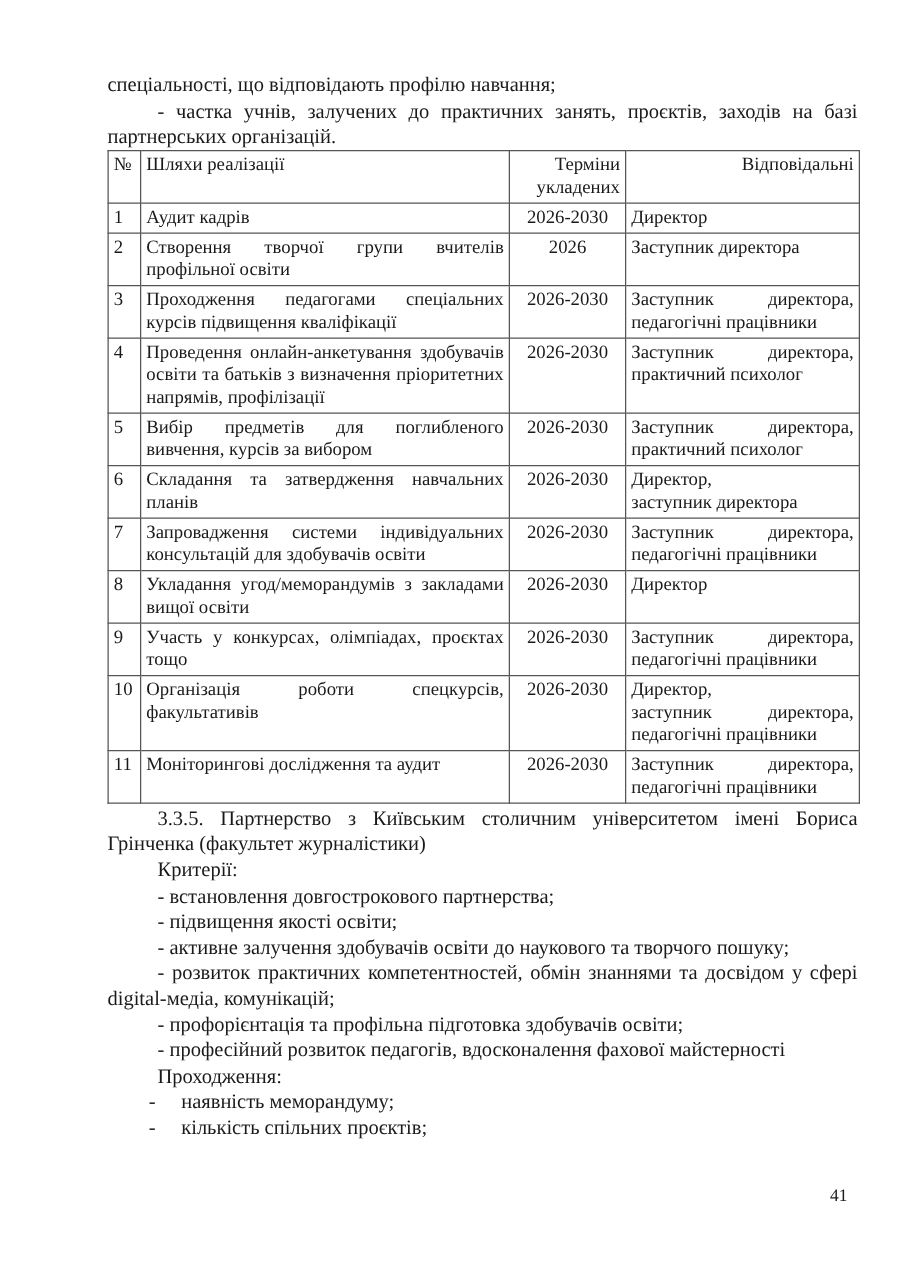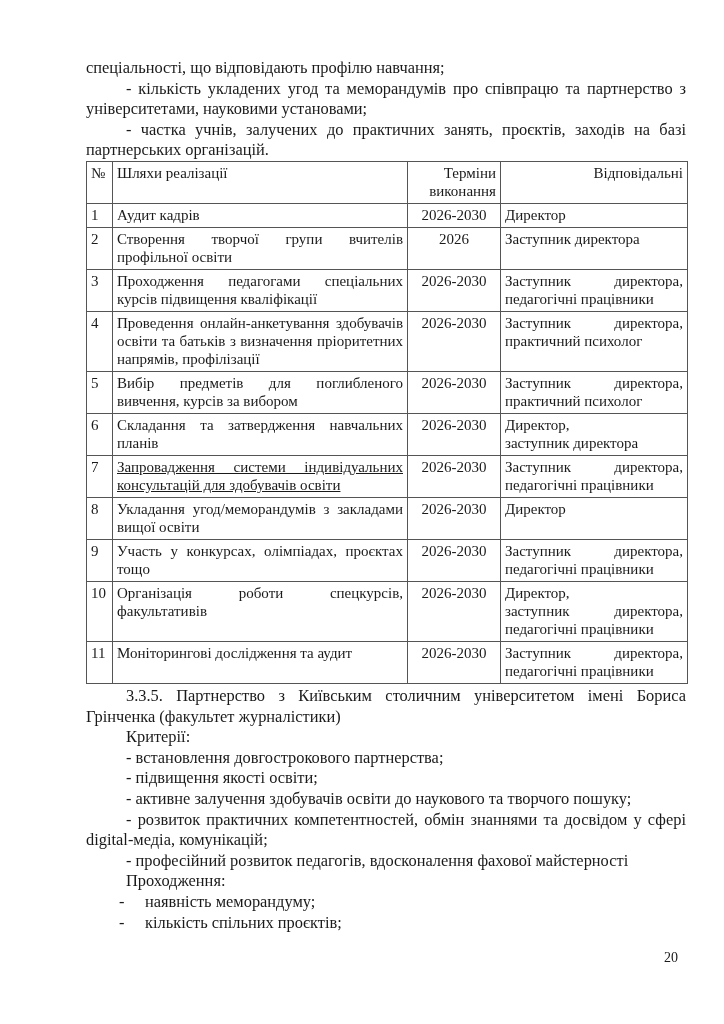--- a/index.html
+++ b/index.html
@@ -85,37 +85,36 @@
       top: 950px;
       font-family: "Liberation Serif", "DejaVu Serif", serif;
       font-size: 14px;
     }
   </style>
 </head>
 <body>
 
 <div class="page">
   <p class="p">спеціальності, що відповідають профілю навчання;</p>
-  <p class="p indent last-left">- кількість укладених угод та меморандумів про співпрацю та партнерство з університетами, науковими установами;</p>
   <p class="p indent last-left">- частка учнів, залучених до практичних занять, проєктів, заходів на базі партнерських організацій.</p>
 
   <table class="ops">
     <colgroup>
       <col class="c-num">
         <col class="c-way">
         <col class="c-term">
         <col class="c-resp">
     </colgroup>
     <thead>
       <tr class="hdr">
         <th class="h-num">№</th>
         <th class="h-way">Шляхи реалізації</th>
         <th class="h-term">
           <span>Терміни</span><br>
-          <span>виконання</span>
+          <span>укладених</span>
         </th>
         <th class="h-resp">Відповідальні</th>
       </tr>
     </thead>
     <tbody id="ops-body">
         <tr class="r1">
           <td class="num">1</td>
           <td class="way">Аудит кадрів</td>
           <td class="term">2026-2030</td>
           <td class="resp">
@@ -161,21 +160,21 @@
           <td class="num">6</td>
           <td class="way" style="text-align-last: left;">Складання та затвердження навчальних планів</td>
           <td class="term">2026-2030</td>
           <td class="resp">
             <span class="resp-line">Директор,</span>
             <span class="resp-line">заступник директора</span>
           </td>
         </tr>
         <tr class="r7">
           <td class="num">7</td>
-          <td class="way" style="text-align-last: left; text-decoration: underline;">Запровадження системи індивідуальних консультацій для здобувачів освіти</td>
+          <td class="way" style="text-align-last: left;">Запровадження системи індивідуальних консультацій для здобувачів освіти</td>
           <td class="term">2026-2030</td>
           <td class="resp">
             <span class="resp-line j">Заступник директора,</span>
             <span class="resp-line">педагогічні працівники</span>
           </td>
         </tr>
         <tr class="r8">
           <td class="num">8</td>
           <td class="way">Укладання угод/меморандумів з закладами вищої освіти</td>
           <td class="term">2026-2030</td>
@@ -214,26 +213,27 @@
       </tbody>
   </table>
 
   <div class="section">
     <p class="p indent last-left">3.3.5. Партнерство з Київським столичним університетом імені Бориса Грінченка (факультет журналістики)</p>
     <p class="p indent">Критерії:</p>
     <p class="p indent">- встановлення довгострокового партнерства;</p>
     <p class="p indent">- підвищення якості освіти;</p>
     <p class="p indent">- активне залучення здобувачів освіти до наукового та творчого пошуку;</p>
     <p class="p indent last-left">- розвиток практичних компетентностей, обмін знаннями та досвідом у сфері digital-медіа, комунікацій;</p>
+    <p class="p indent">- профорієнтація та профільна підготовка здобувачів освіти;</p>
     <p class="p indent">- професійний розвиток педагогів, вдосконалення фахової майстерності</p>
     <p class="p indent">Проходження:</p>
     <div class="dash-item">
       <span class="dash">-</span>
       <span>наявність меморандуму;</span>
     </div>
     <div class="dash-item">
       <span class="dash">-</span>
       <span>кількість спільних проєктів;</span>
     </div>
   </div>
 </div>
 
-<div class="page-number">20</div>
+<div class="page-number">41</div>
 
 </body></html>

